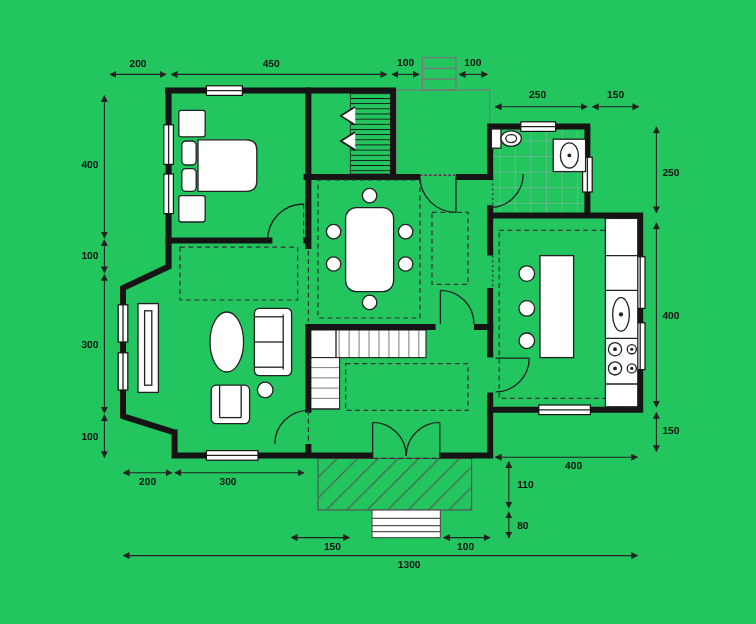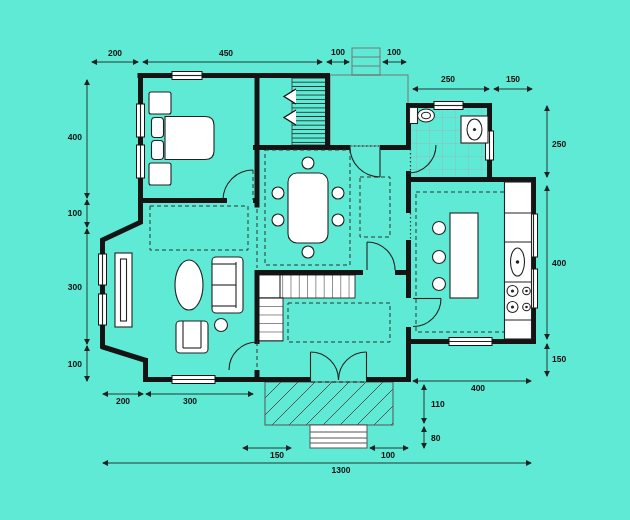--- a/index.html
+++ b/index.html
@@ -1,16 +1,16 @@
 <!DOCTYPE html>
 <html><head>
 <meta charset="utf-8">
 <style>
   html,body{margin:0;padding:0;background:#ffffff;}
-  #stage{position:relative;width:630px;height:520px;background:#5eead4;overflow:hidden;
+  #stage{position:relative;width:630px;height:520px;background:#22c55e;overflow:hidden;
          font-family:"Liberation Sans", sans-serif;}
   svg text{font-family:"Liberation Sans", sans-serif;font-size:8.5px;font-weight:bold;fill:#111;}
   .wall{stroke:#141414;stroke-width:5;fill:none;stroke-linecap:butt;}
   .thin{stroke:#222;stroke-width:1.1;fill:none;}
   .thinw{stroke:#222;stroke-width:1.1;fill:#fff;}
   .dash{stroke:#333;stroke-width:1;fill:none;stroke-dasharray:4 3;}
   .dot{stroke:#333;stroke-width:1.2;fill:none;stroke-dasharray:1.5 2.5;}
   .dim{stroke:#222;stroke-width:0.9;fill:none;}
   .win{fill:#fff;stroke:#111;stroke-width:1;}
   .gray{stroke:#777;stroke-width:1;fill:none;}

